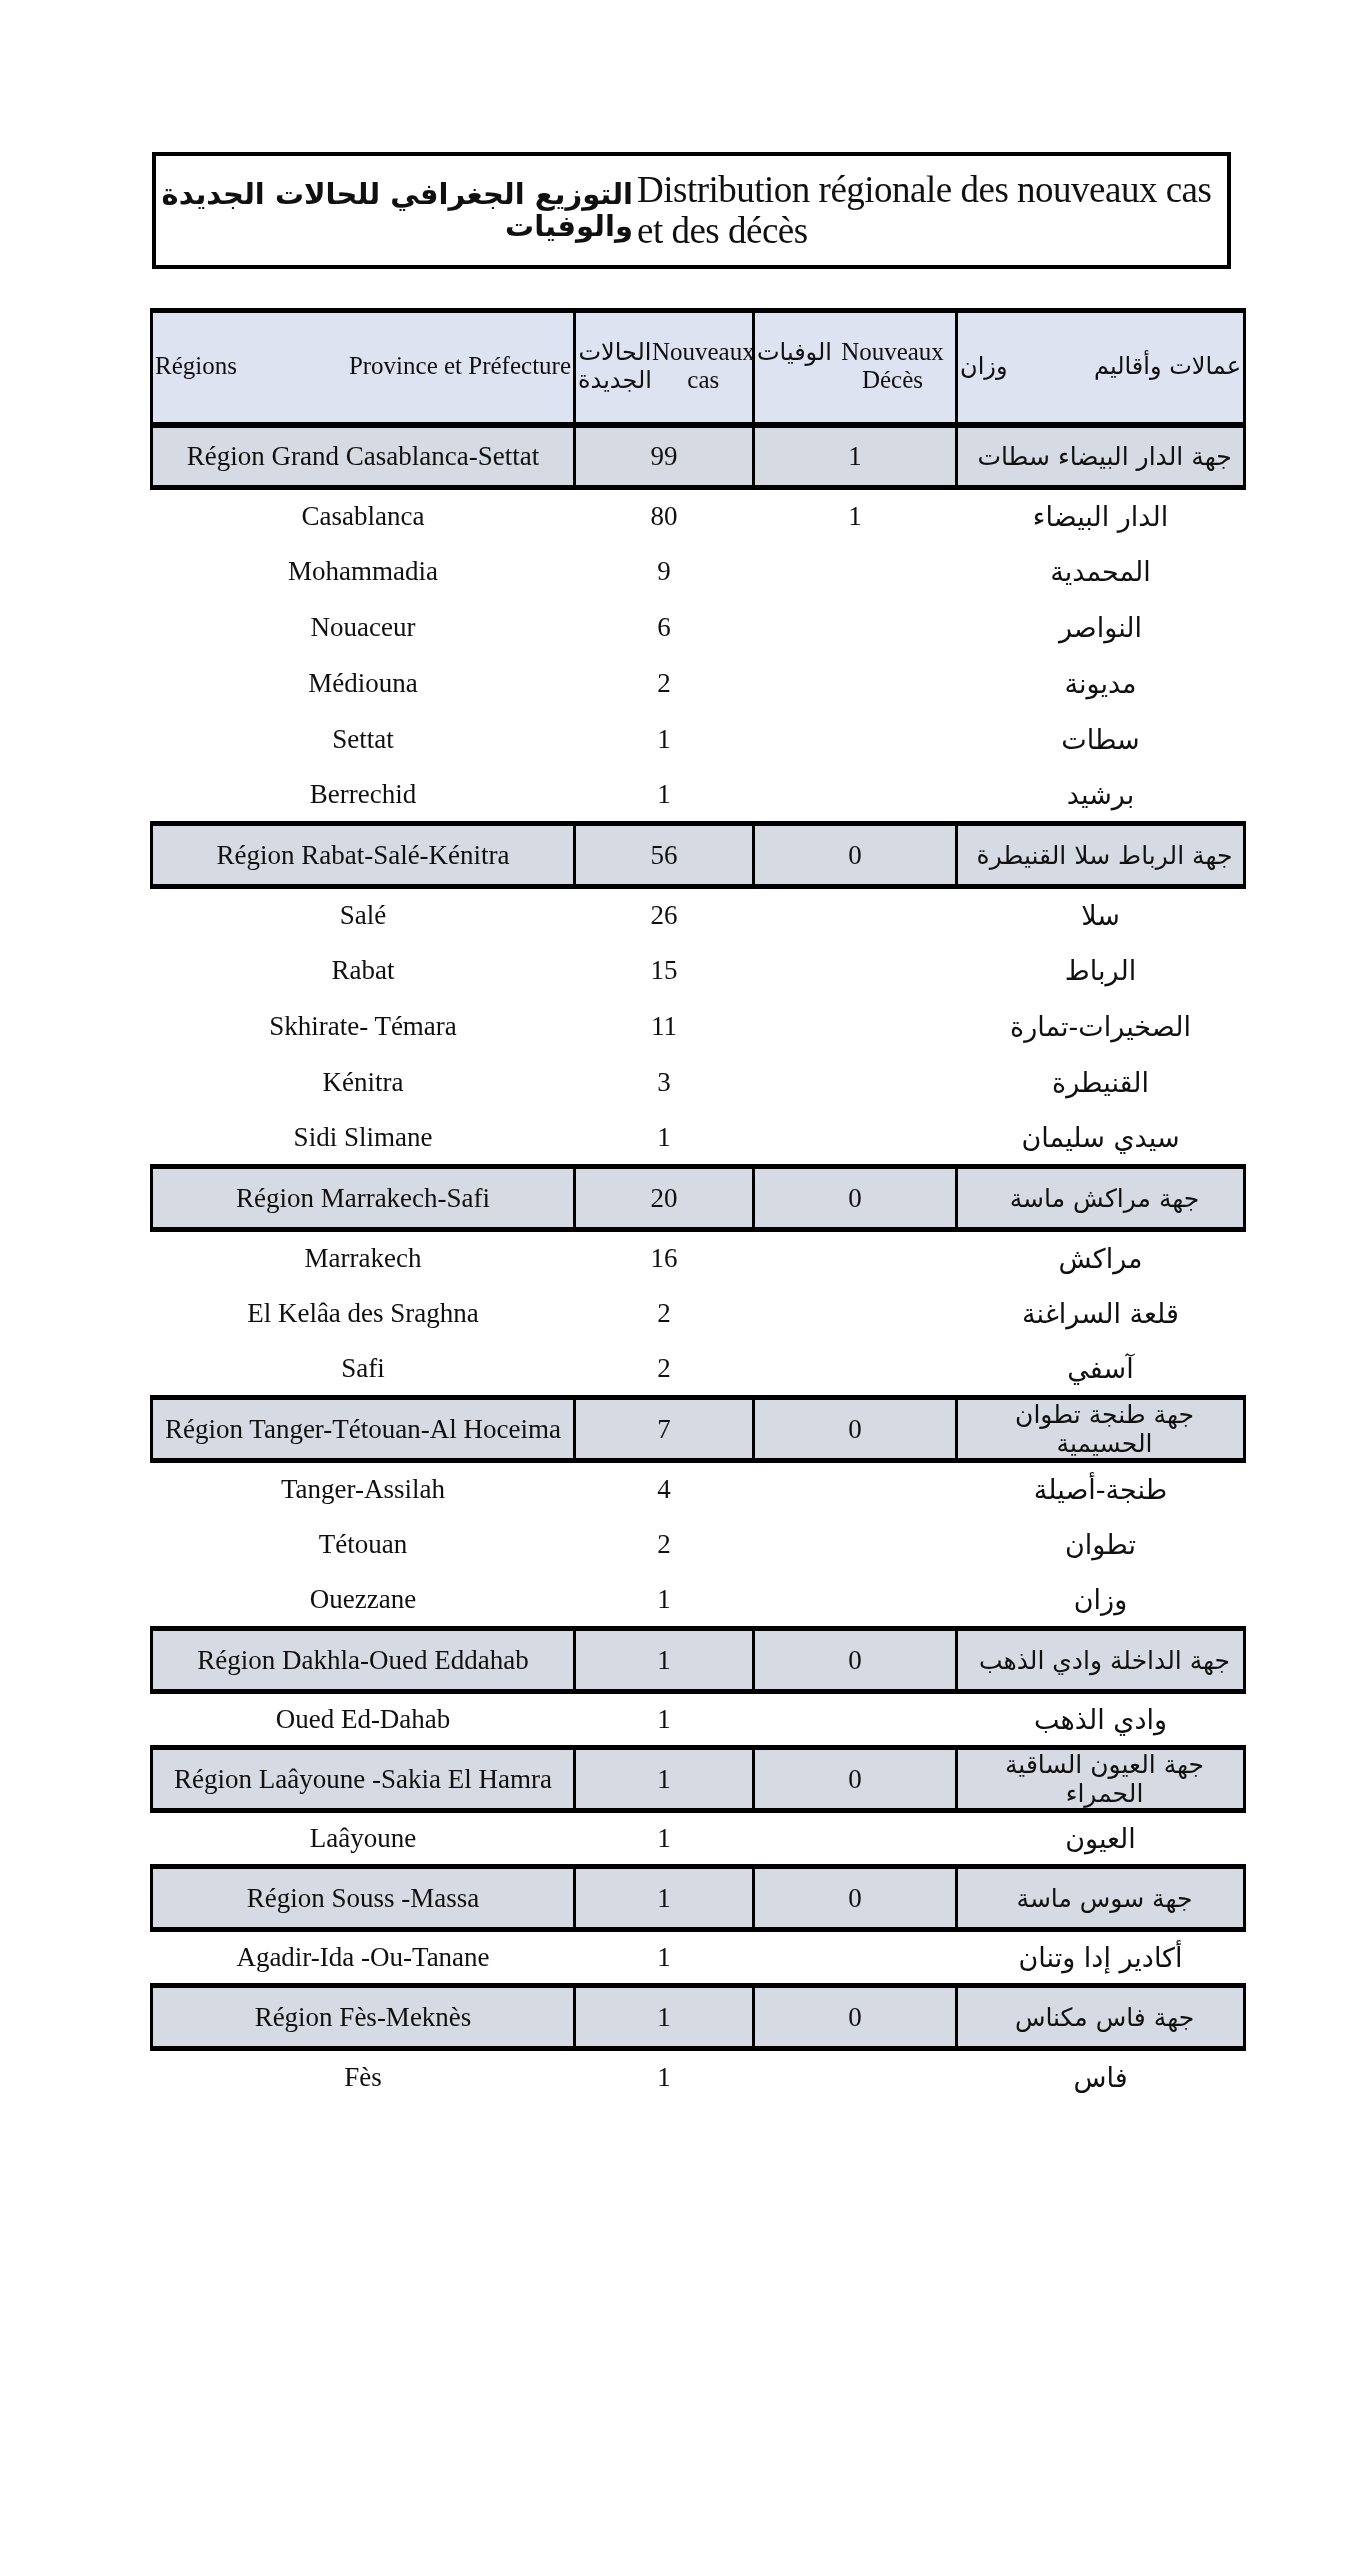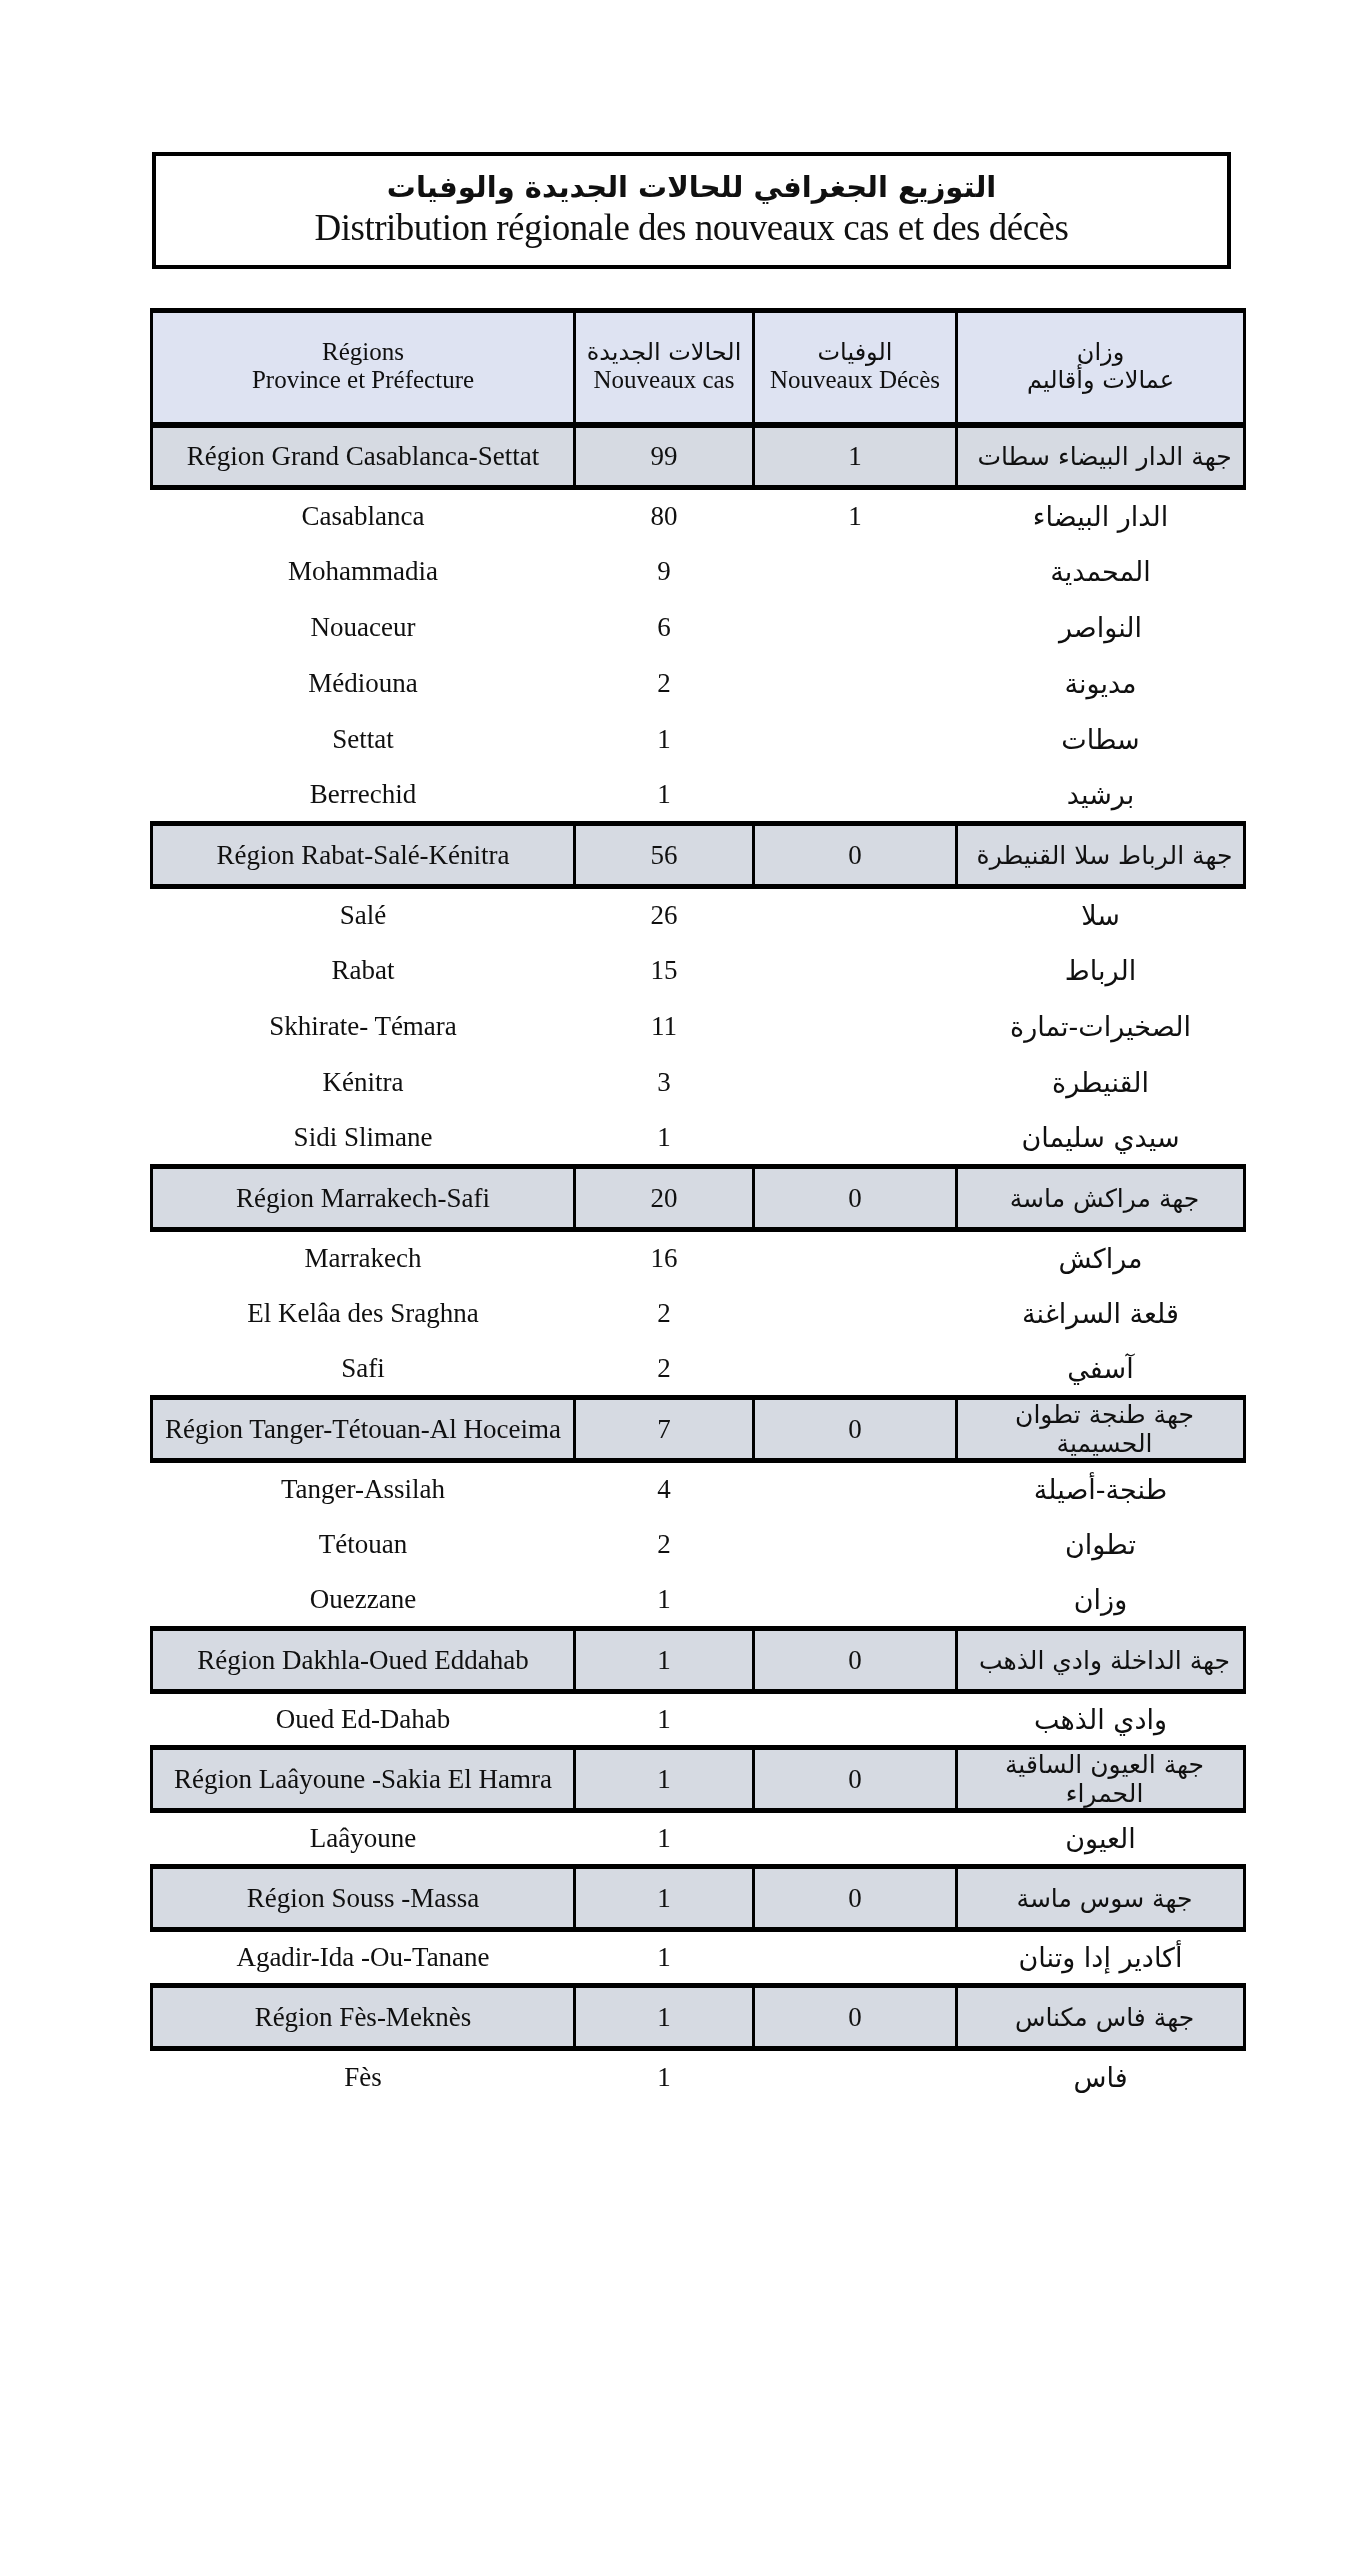--- a/index.html
+++ b/index.html
@@ -6,39 +6,39 @@
   html,body { background:#ffffff; }
   .page {
     position:relative; width:1356px; height:2560px; background:#ffffff;
     font-family:"Liberation Serif", serif; color:#101010; overflow:hidden;
   }
   .ar { font-family:"DejaVu Sans", sans-serif; direction:rtl; unicode-bidi:plaintext; }
 
   
   .title-box {
     position:absolute; left:152px; top:152px; width:1079px; height:117px;
-    border:4px solid #000; display:flex; flex-direction:column;
+    border:4px solid #000; display:flex; flex-direction:row;
     align-items:center; justify-content:center; gap:4px; background:#fff;
   }
   .title-ar { font-size:29px; font-weight:bold; line-height:1.1; }
   .title-fr { font-size:37px; font-weight:normal; line-height:1.1; letter-spacing:-0.5px; }
 
   
   table.dist-table {
     position:absolute; left:150px; top:308px; width:1093px;
     border-collapse:collapse; table-layout:fixed;
   }
   table.dist-table td { text-align:center; vertical-align:middle; }
 
   tr.row-header { height:114px; }
   tr.row-header td {
     background:#dee3f2; border:3px solid #000;
     border-top-width:5px; border-bottom-width:6px;
   }
-  .hcell { height:100%; display:flex; flex-direction:column; justify-content:space-between; padding:12px 2px 14px; }
+  .hcell { height:100%; display:flex; flex-direction:row; justify-content:space-between; padding:12px 2px 14px; }
   .hline-fr { font-size:25px; }
   .hline-ar { font-size:24px; }
 
   tr.row-region { height:63px; }
   tr.row-region td {
     background:#d6dae2; border:3px solid #000;
     border-top-width:5px; border-bottom-width:5px;
     font-size:27px;
   }
   tr.row-data { height:56px; }

